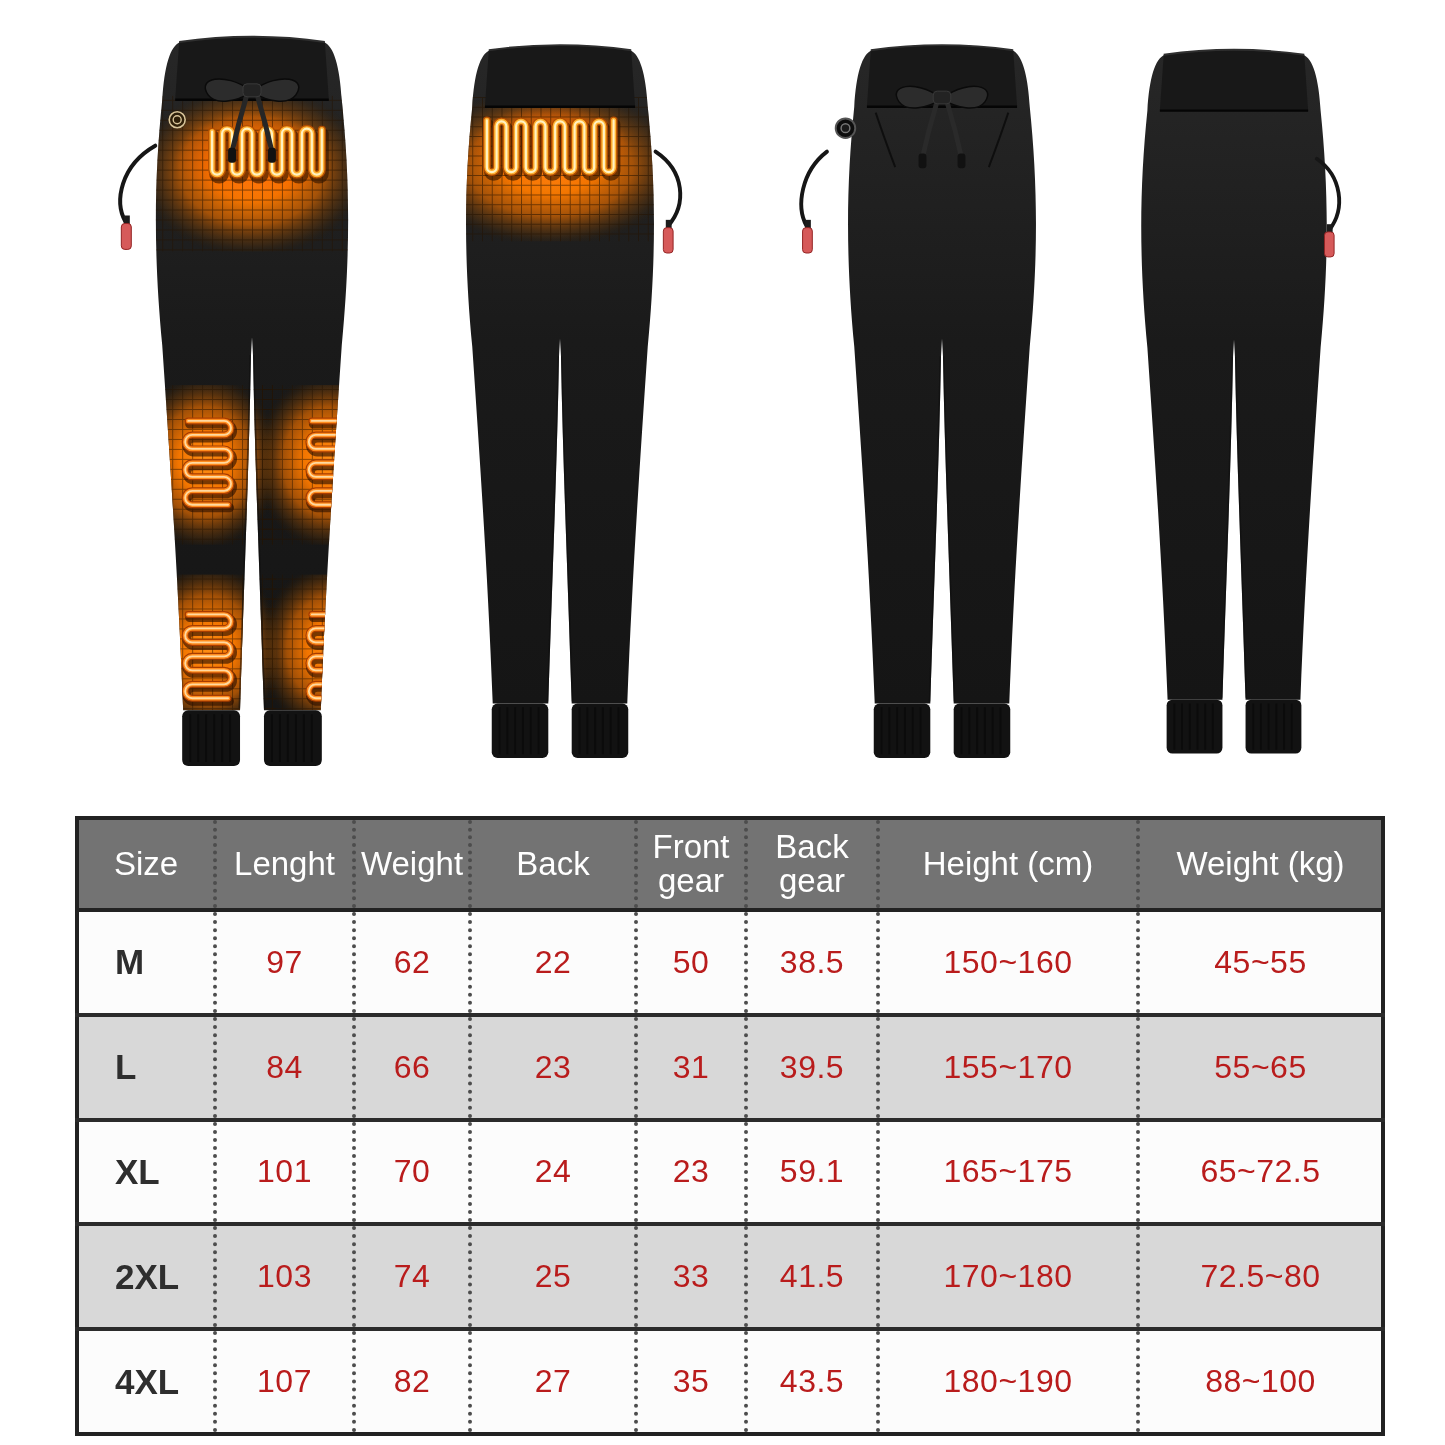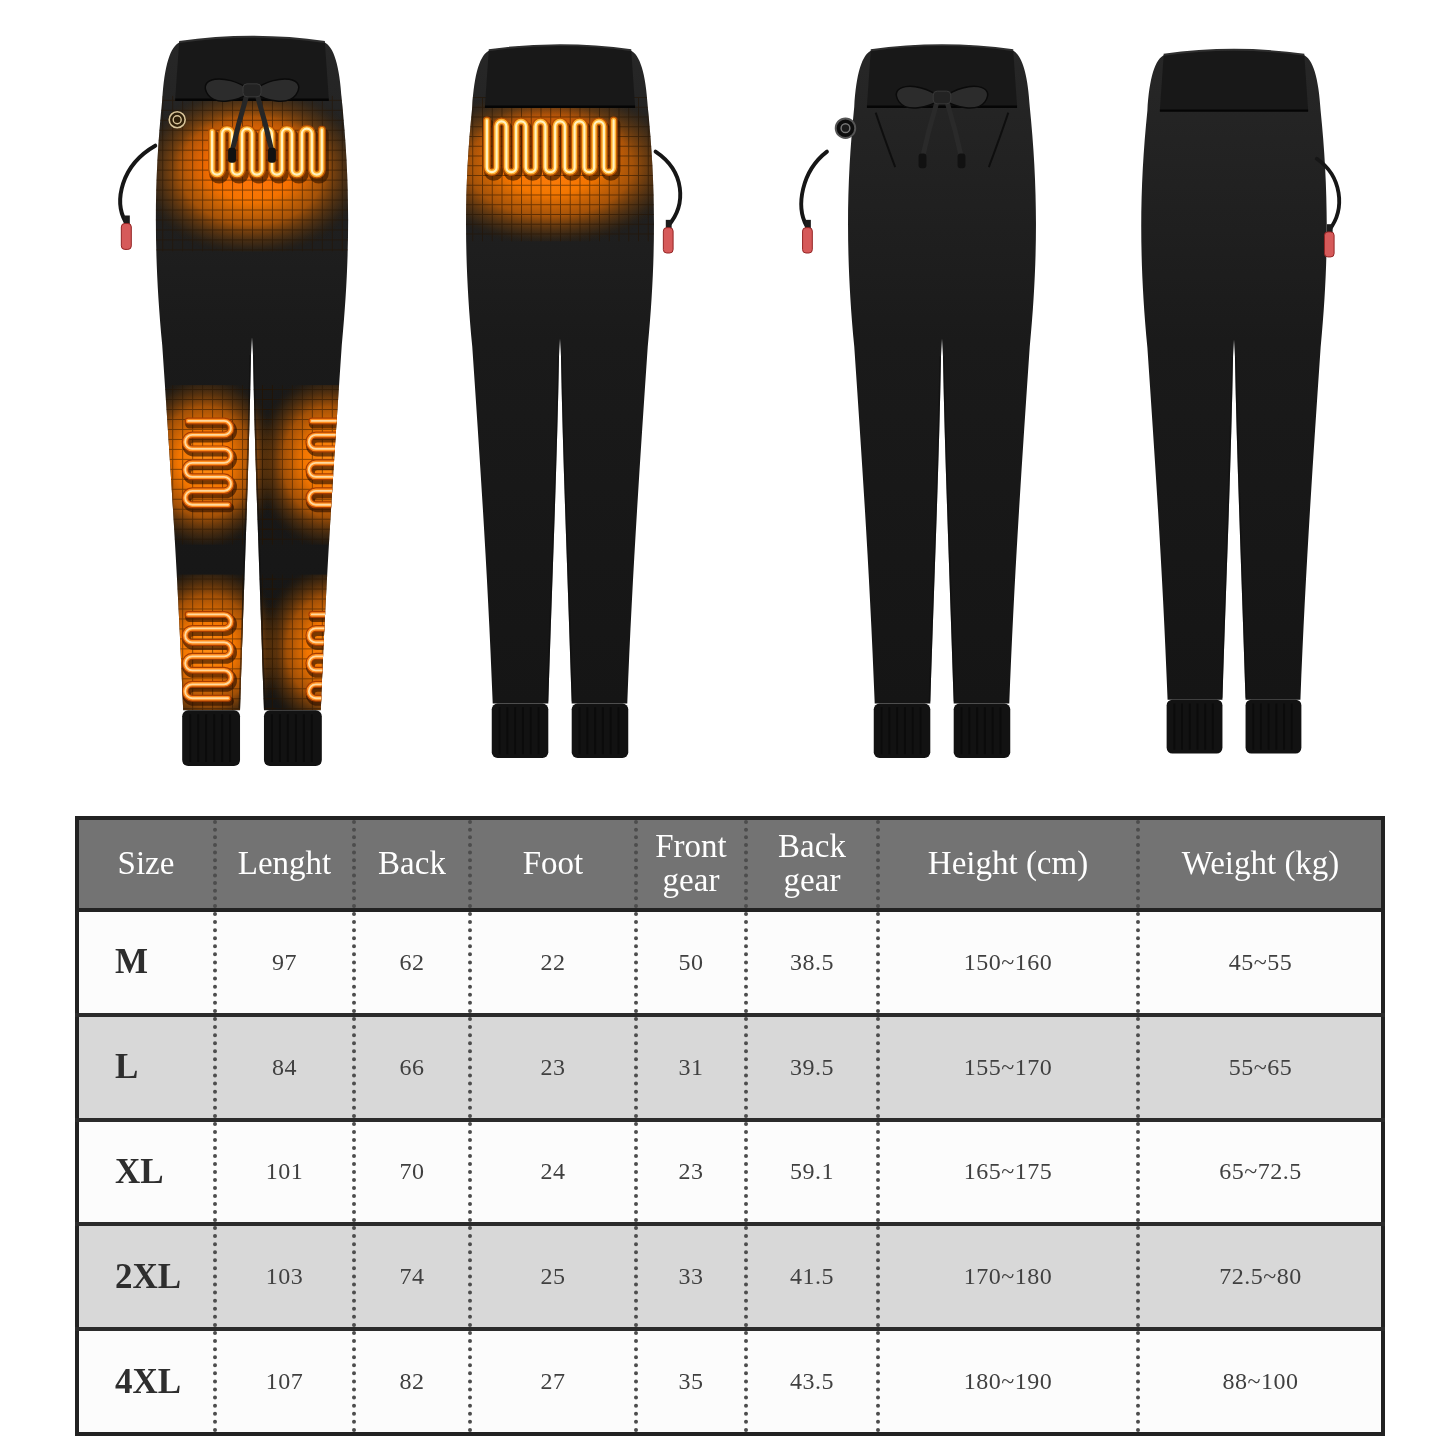--- a/index.html
+++ b/index.html
@@ -1,29 +1,29 @@
 <!DOCTYPE html>
 <html><head>
 <meta charset="utf-8">
 <style>
   html,body{margin:0;padding:0;background:#ffffff;}
   .canvas{position:relative;width:1445px;height:1445px;background:#ffffff;overflow:hidden;
-          font-family:Liberation Serif, serif;}
+          font-family:Liberation Sans, sans-serif;}
   .pants{position:absolute;top:20px;overflow:visible;}
   #p1{left:90px;width:324px;height:778px;}
   #p2{left:404px;width:312px;height:778px;}
   #p3{left:786px;width:312px;height:778px;}
   #p4{left:1080px;width:308px;height:778px;}
 
   table.size-chart{position:absolute;left:75px;top:816px;width:1306px;height:620px;
     border-collapse:collapse;table-layout:fixed;border:4px solid #222222;}
   .size-chart thead tr{border-bottom:4px solid #222222;}
   .size-chart th{background:#737373;color:#ffffff;font-weight:normal;font-size:33px;
     line-height:1.02;height:88px;padding:0 4px;vertical-align:middle;text-align:center;}
-  .size-chart td{font-size:24px;color:#404040;height:85px;text-align:center;
+  .size-chart td{font-size:32px;color:#b91c1c;height:85px;text-align:center;
     vertical-align:middle;letter-spacing:0.5px;}
   .size-chart tbody tr{border-top:4px solid #2b2b2b;}
   .size-chart tbody tr:nth-child(odd){background:#fcfcfc;}
   .size-chart tbody tr:nth-child(even){background:#d8d8d8;}
   .size-chart th + th, .size-chart td + td{border-left:4px dotted #4d4d4d;}
   .size-chart td.size-col{text-align:left;padding-left:36px;font-weight:bold;
     font-size:35px;color:#2e2e2e;letter-spacing:0;}
 </style>
 </head>
 <body>
@@ -243,22 +243,22 @@
         <col style="width:166px">
       <col style="width:110px">
         <col style="width:132px">
         <col style="width:260px">
         <col style="width:245px">
     </colgroup>
     <thead>
       <tr>
         <th>Size</th>
         <th>Lenght</th>
+        <th>Weight</th>
         <th>Back</th>
-        <th>Foot</th>
         <th>Front gear</th>
         <th>Back gear</th>
         <th>Height (cm)</th>
         <th>Weight (kg)</th>
       </tr>
     </thead>
     <tbody>
       <tr>
         <td class="size-col">M</td>
         <td>97</td>

